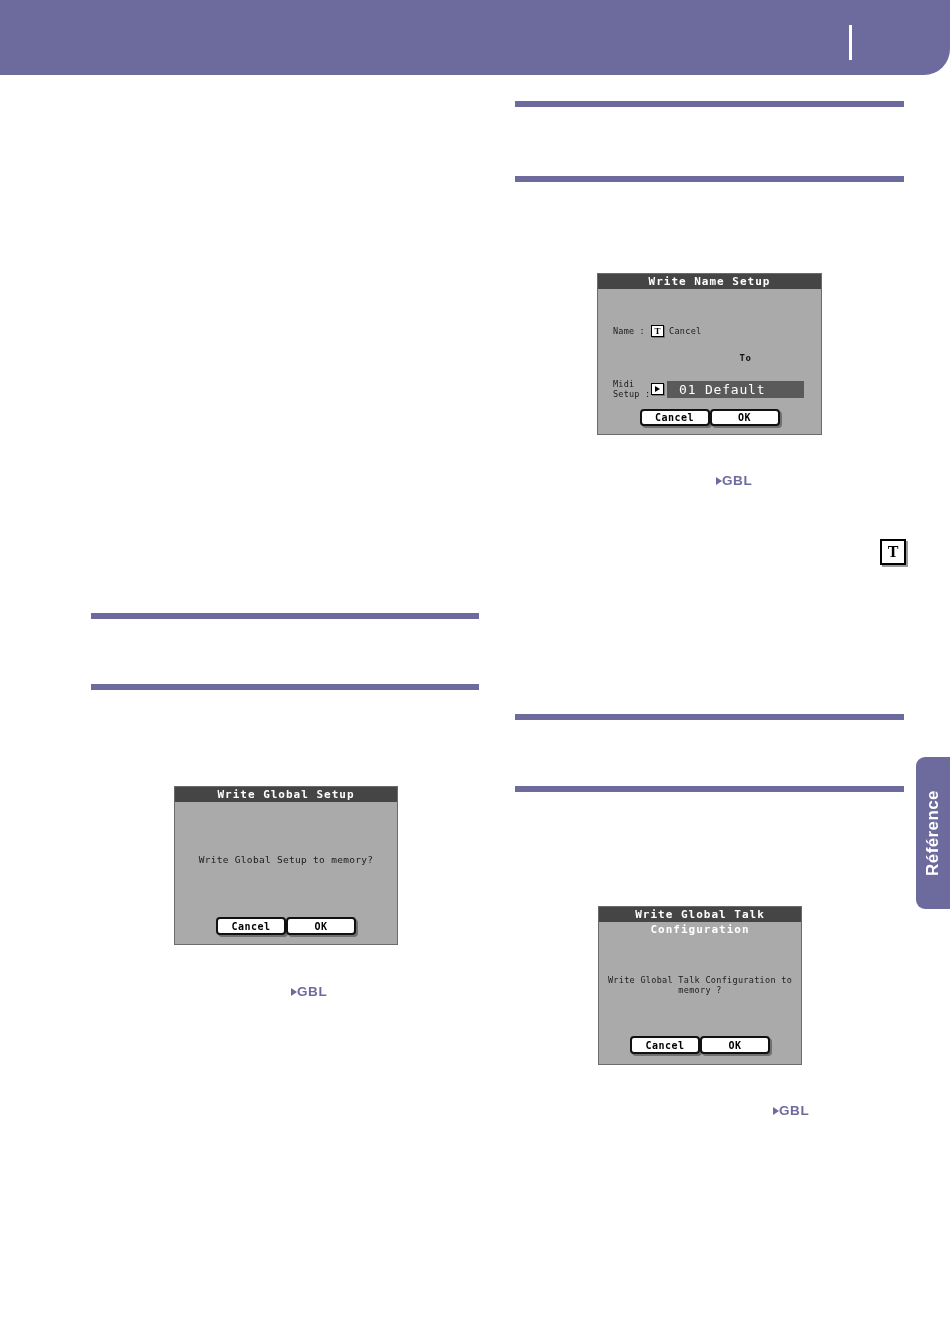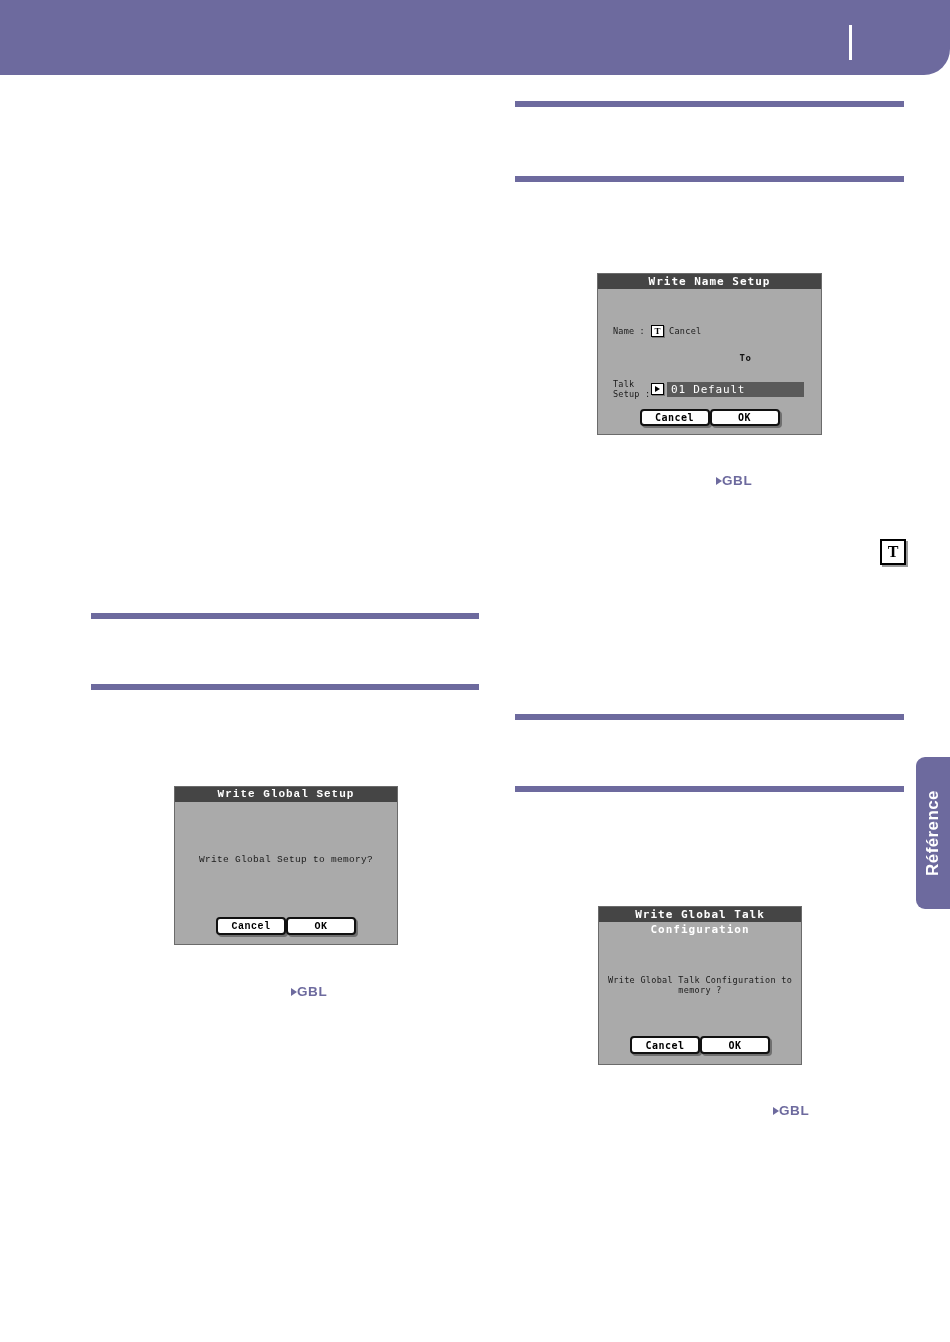--- a/index.html
+++ b/index.html
@@ -205,29 +205,29 @@
   }
   .arrow-box .tri-r {
     width: 0; height: 0;
     border-left: 5px solid #000;
     border-top: 3.5px solid transparent;
     border-bottom: 3.5px solid transparent;
   }
   .select-field {
     background: #5a5a5a;
     color: #ffffff;
-    font-size: 11px;
+    font-size: 13px;
     letter-spacing: 0.8px;
-    padding: 1px 4px;
+    padding: 1px 12px;
     width: 137px;
     box-sizing: border-box;
   }
 
   
-  #dlg-global-setup { left: 174px; top: 786px; width: 224px; height: 159px; font-family: Liberation Mono, monospace; }
+  #dlg-global-setup { left: 174px; top: 786px; width: 224px; height: 159px; }
   #dlg-global-setup .lcd-title { height: 15px; font-size: 11px; line-height: 15px; }
   #dlg-global-setup .lcd-body { height: 142px; }
   #dlg-global-setup .lcd-msg { top: 52px; font-size: 9.5px; }
   #dlg-global-setup .lcd-buttons { left: 28px; right: 28px; top: 115px; }
   #dlg-global-setup .lcd-btn { width: 70px; height: 18px; font-size: 10px; }
 
   
   #dlg-global-talk { left: 598px; top: 906px; width: 204px; height: 159px; }
   #dlg-global-talk .lcd-title { height: 15px; font-size: 11px; line-height: 15px; }
   #dlg-global-talk .lcd-body { height: 142px; }
@@ -277,21 +277,21 @@
 
     <div class="field-row" style="left:15px; top:36px;">
       <span class="field-label">Name :</span>
       <span class="t-box">T</span>
       <span class="field-value">Cancel</span>
     </div>
 
     <div class="to-label" style="top:64px;margin-left:36px;">To</div>
 
     <div class="field-row" style="left:15px; top:90px;">
-      <span class="field-label">Talk Setup :</span>
+      <span class="field-label">Midi Setup :</span>
       <span class="arrow-box">
         <span class="tri-r"></span>
       </span>
       <span class="select-field">01 Default</span>
     </div>
 
     <div class="lcd-buttons">
       <div class="lcd-btn">Cancel</div>
       <div class="lcd-btn">OK</div>
     </div>

